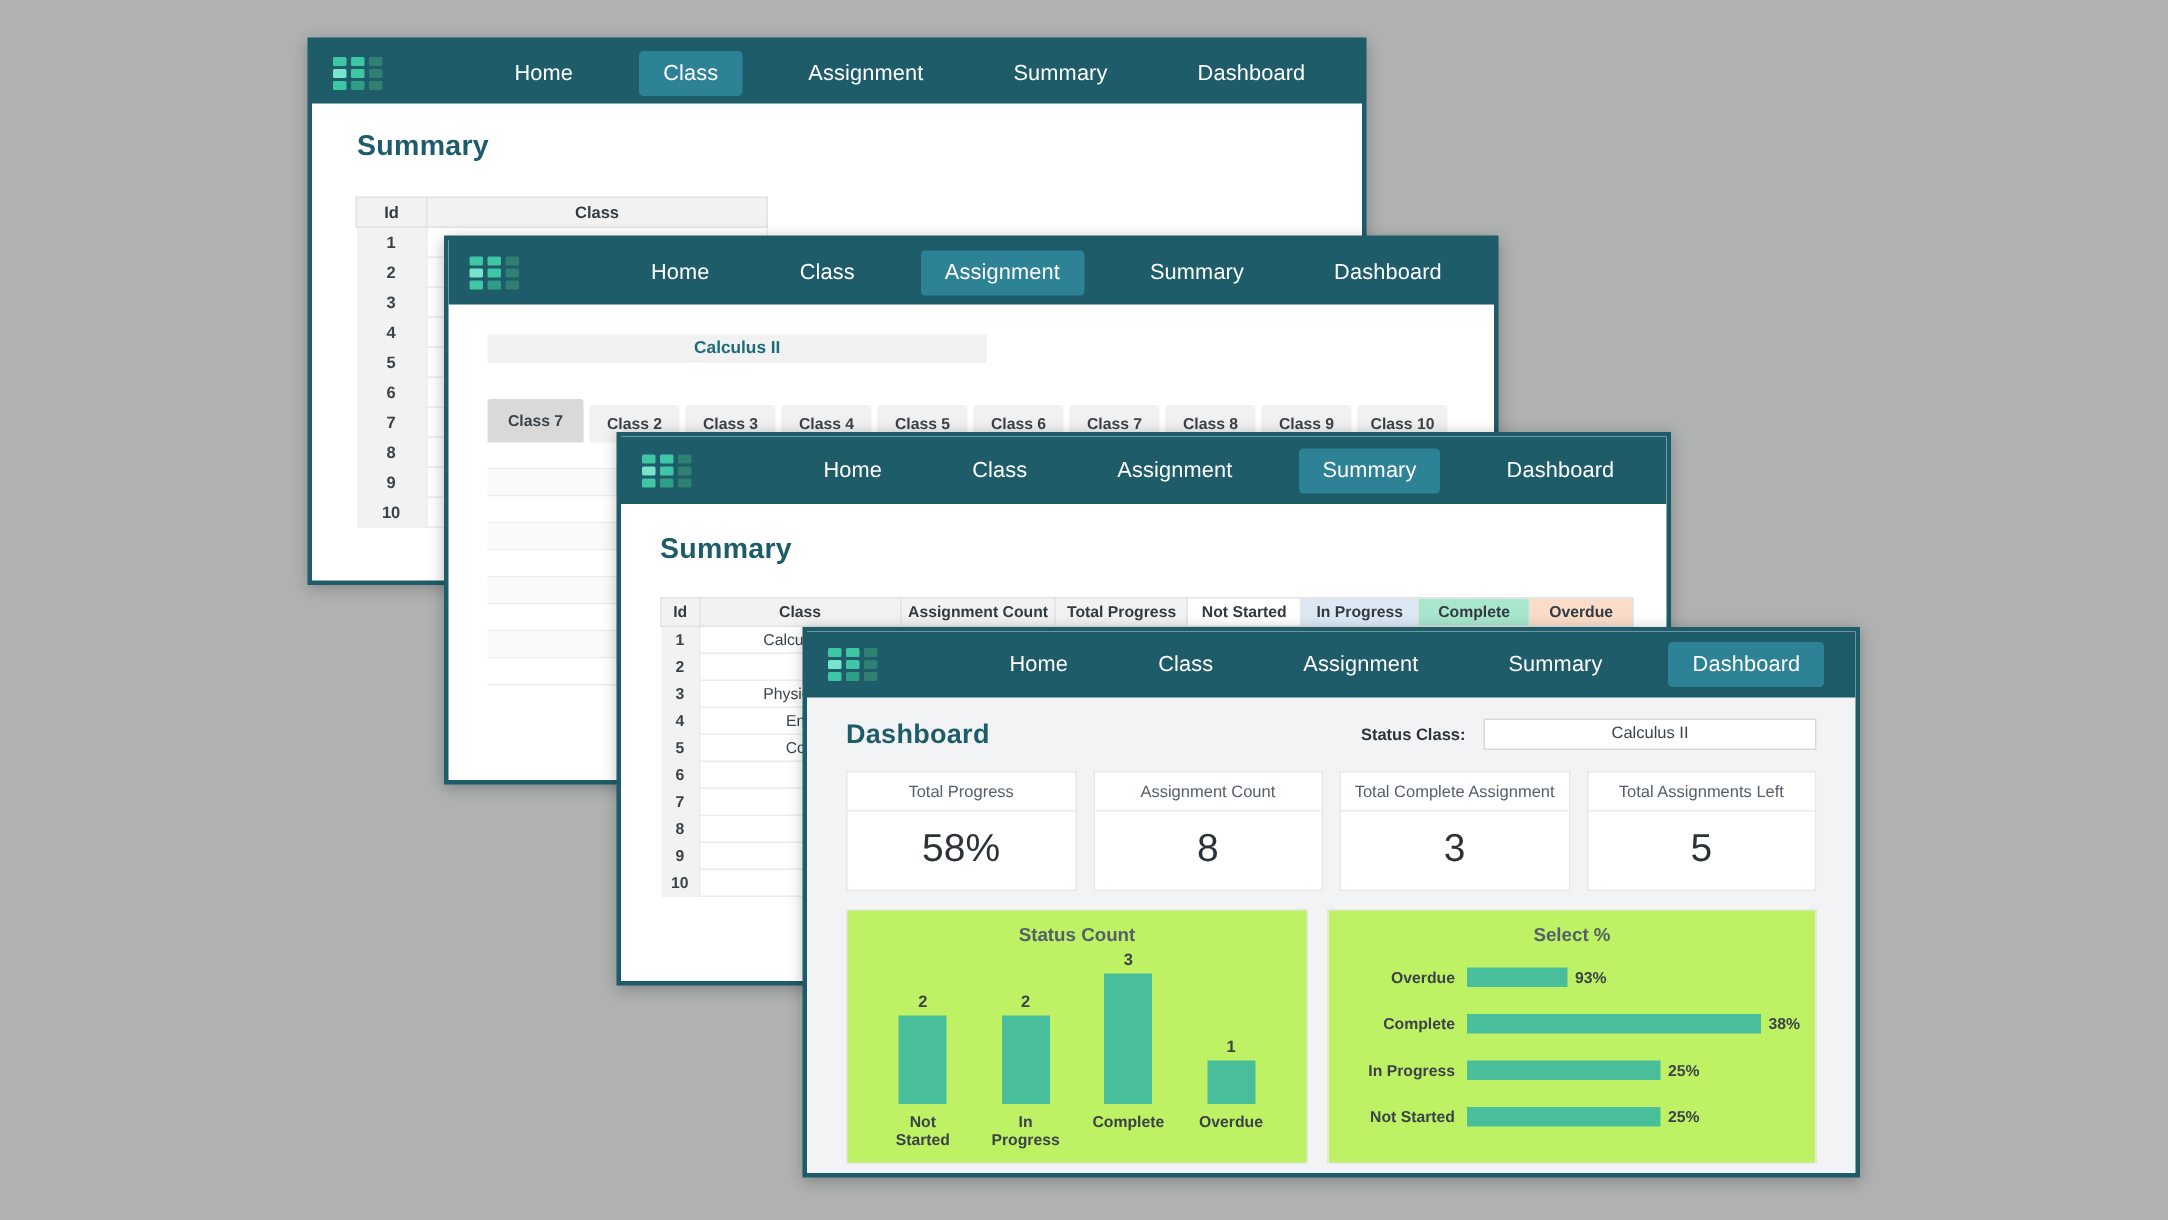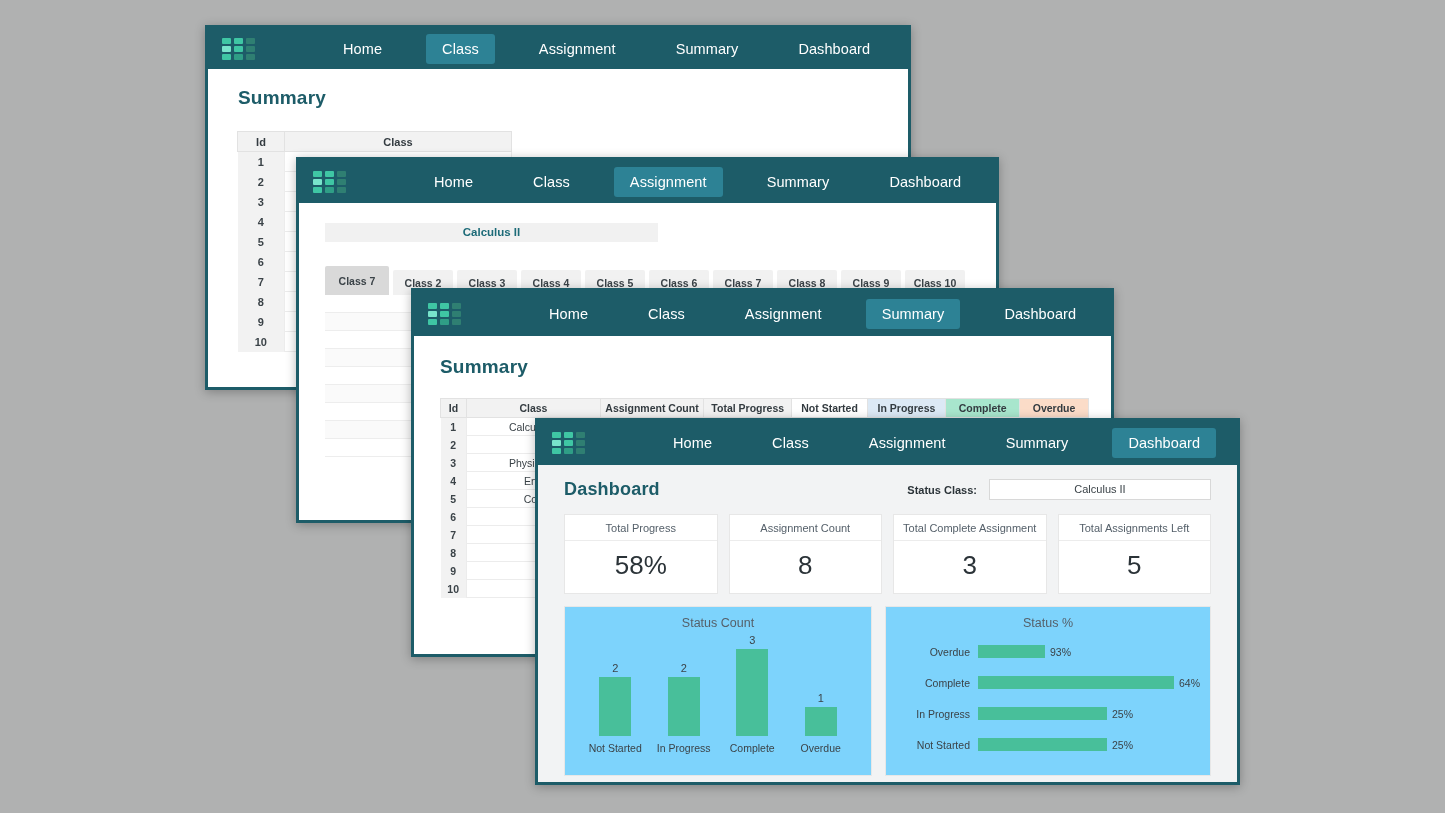--- a/index.html
+++ b/index.html
@@ -110,21 +110,21 @@
     background:#fff;border:1px solid #d8d8d8;width:220px;height:19px;
     line-height:19px;text-align:center;font-size:11px;color:#3b4348;
   }
   .kpis{display:flex;gap:11px;}
   .kpi{
     background:#fff;flex:1;border:1px solid #e7e7e7;
   }
   .kpi-label{font-size:11px;color:#55606a;text-align:center;padding:7px 0 6px 0;border-bottom:1px solid #ececec;}
   .kpi-value{font-size:26px;color:#2b3338;text-align:center;padding:9px 0 12px 0;font-weight:normal;}
   .charts{display:flex;gap:13px;margin-top:12px;}
-  .chart-card{background:#7dd3fc;border:1px solid #e7e7e7;flex:1;height:170px;position:relative;box-sizing:border-box;}
+  .chart-card{background:#bef264;border:1px solid #e7e7e7;flex:1;height:170px;position:relative;box-sizing:border-box;font-weight:bold;}
   .chart-title{font-size:12.5px;color:#55606a;text-align:center;padding-top:9px;}
 
   
   .vbars{display:flex;align-items:flex-end;justify-content:space-around;height:102px;padding:0 16px;margin-top:4px;}
   .vbar-col{display:flex;flex-direction:column;align-items:center;justify-content:flex-end;height:100%;width:54px;}
   .vbar-val{font-size:11px;color:#3b4348;margin-bottom:3px;}
   .vbar{background:#48bf9a;width:32px;}
   .vlabels{display:flex;justify-content:space-around;padding:0 16px;margin-top:6px;}
   .vlabel{font-size:10.5px;color:#3b4348;width:54px;text-align:center;}
 
@@ -509,31 +509,31 @@
               </div>
             </div>
           <div class="vlabels" id="vlabels">
               <div class="vlabel">Not Started</div>
               <div class="vlabel">In Progress</div>
               <div class="vlabel">Complete</div>
               <div class="vlabel">Overdue</div>
             </div>
         </div>
         <div class="chart-card">
-          <div class="chart-title">Status %</div>
+          <div class="chart-title">Select %</div>
           <div class="hbars" id="hbars">
               <div class="hrow">
                 <div class="hlabel">Overdue</div>
                 <div class="hbar" style="width: 67px; background: rgb(72, 191, 154);"></div>
                 <div class="hval">93%</div>
               </div>
               <div class="hrow">
                 <div class="hlabel">Complete</div>
                 <div class="hbar" style="width: 196px; background: rgb(72, 191, 154);"></div>
-                <div class="hval">64%</div>
+                <div class="hval">38%</div>
               </div>
               <div class="hrow">
                 <div class="hlabel">In Progress</div>
                 <div class="hbar" style="width: 129px; background: rgb(72, 191, 154);"></div>
                 <div class="hval">25%</div>
               </div>
               <div class="hrow">
                 <div class="hlabel">Not Started</div>
                 <div class="hbar" style="width: 129px; background: rgb(72, 191, 154);"></div>
                 <div class="hval">25%</div>

